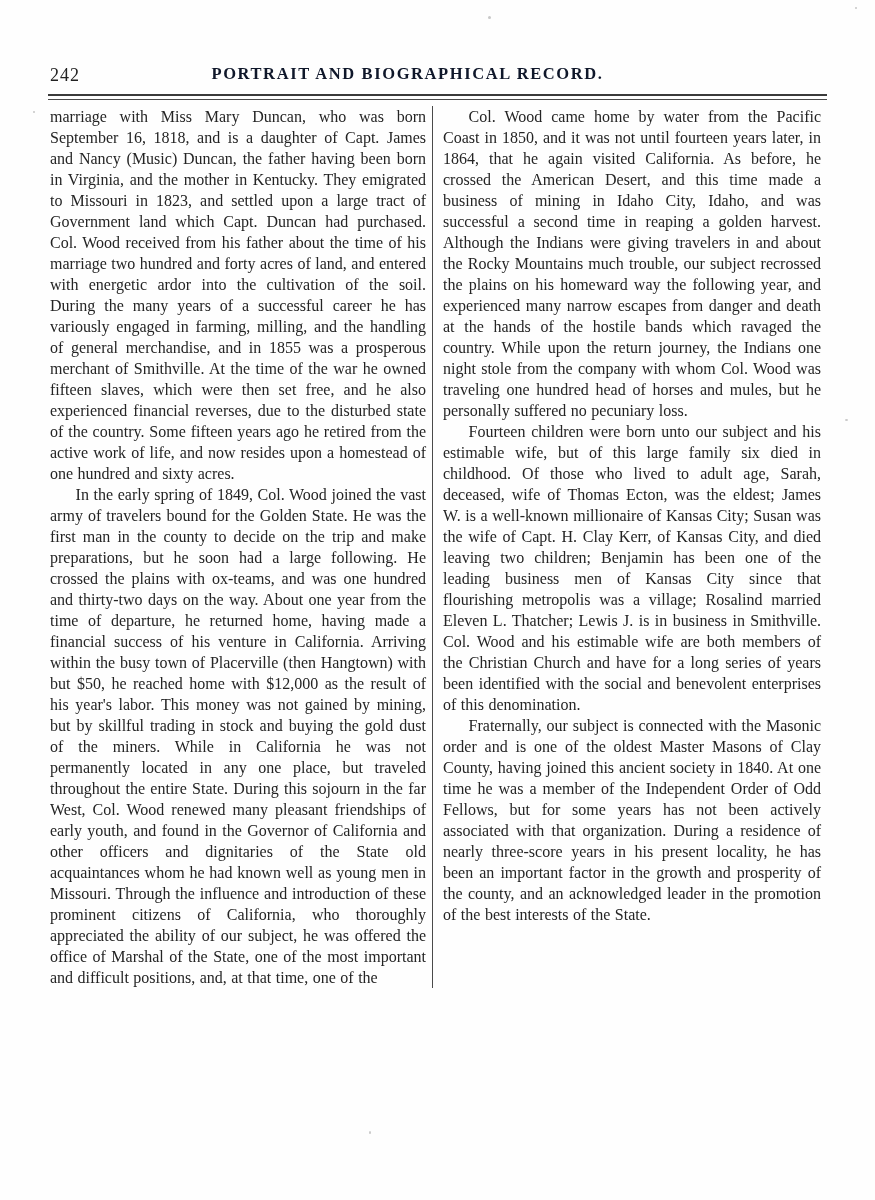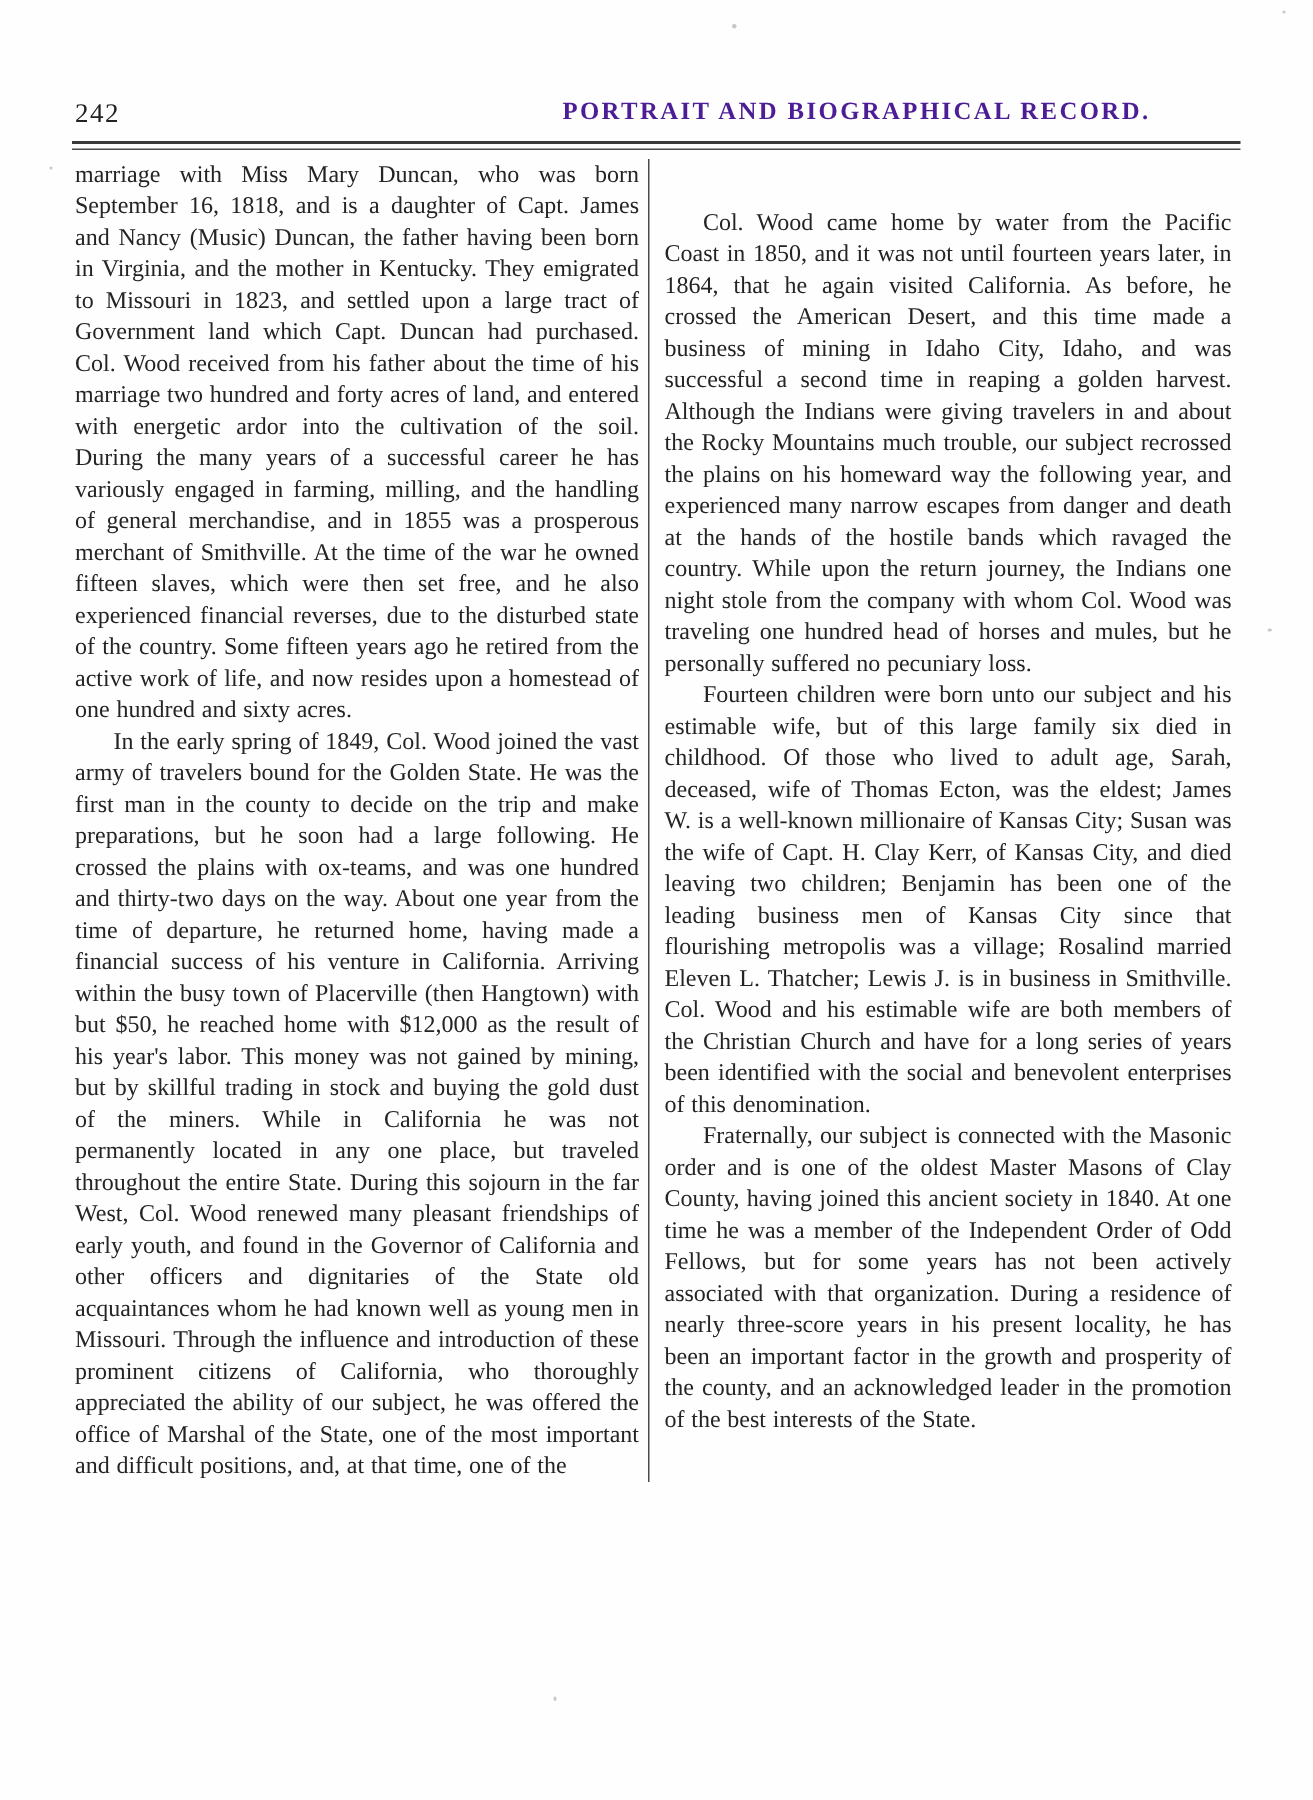--- a/index.html
+++ b/index.html
@@ -30,45 +30,45 @@
     top: 1px;
     font-size: 18px;
     letter-spacing: 1px;
     color: #222222;
   }
   .running-title {
     position: absolute;
     left: 0;
     right: 60px;
     top: 0;
-    text-align: right;
+    text-align: center;
     font-size: 16.5px;
     font-weight: 700;
     letter-spacing: 1.6px;
-    color: #4c1d95;
+    color: #0f172a;
     white-space: nowrap;
   }
   
   .double-rule {
     position: absolute;
     top: 94px;
     left: 48px;
     width: 779px;
     height: 3px;
     border-top: 2px solid #3a3a3a;
     border-bottom: 1px solid #4a4a4a;
   }
   
   .text-columns {
     position: absolute;
     top: 106px;
     left: 50px;
     width: 775px;
     display: flex;
-    align-items: center;
+    align-items: flex-start;
   }
   .col {
     font-size: 16px;
     line-height: 21px;
     text-align: justify;
     color: #242424;
     word-spacing: 0.5px;
   }
   .col-left  { width: 376px; }
   .col-right { width: 378px; }

